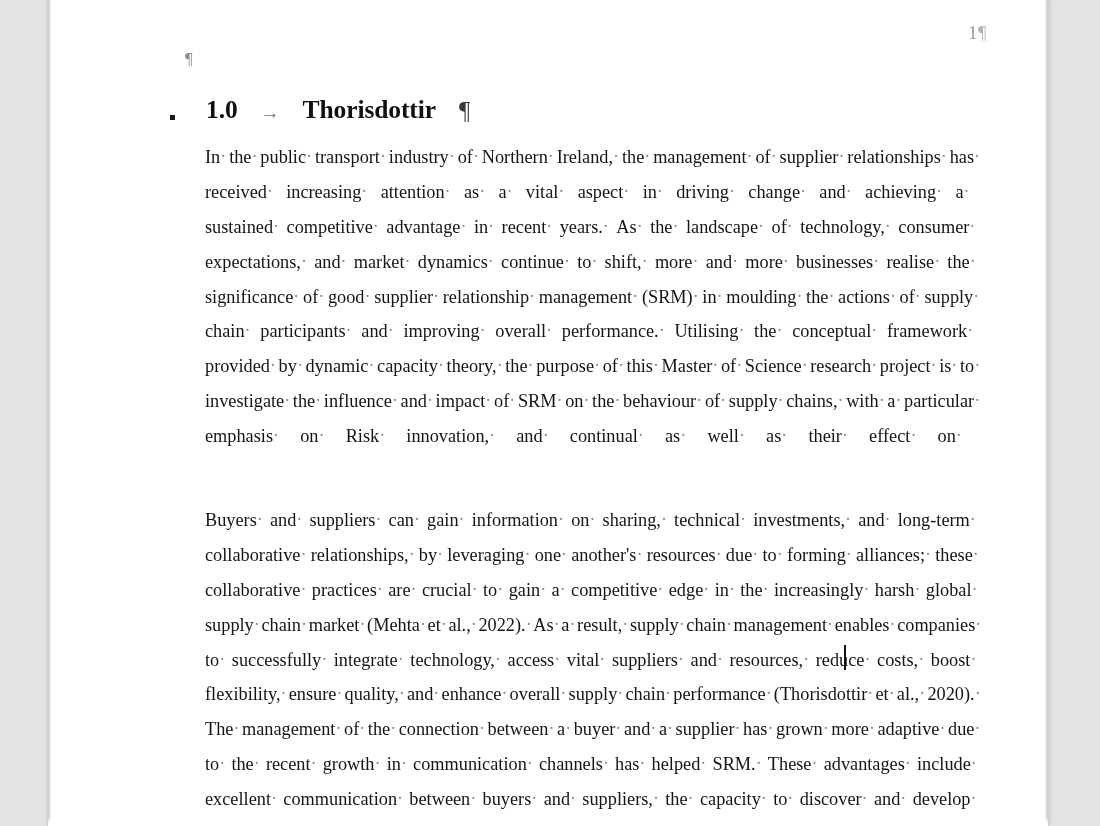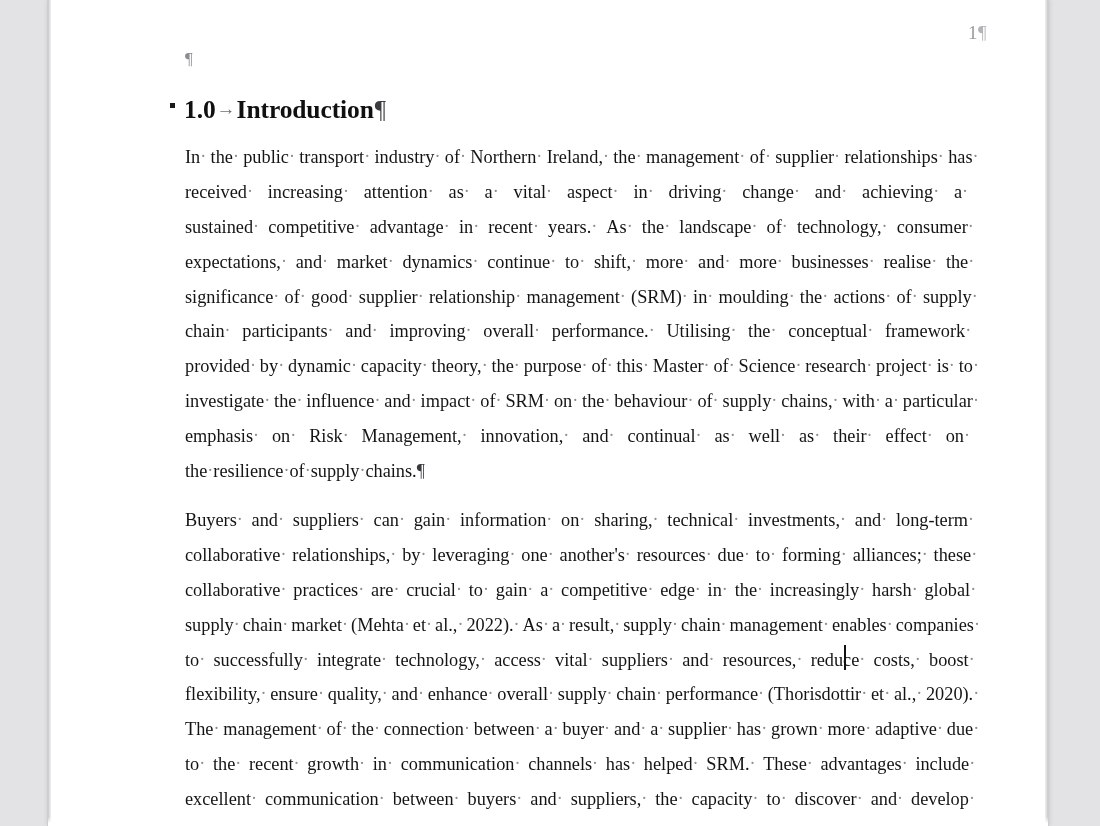--- a/index.html
+++ b/index.html
@@ -79,22 +79,23 @@
     line-height: 1;
   }
 
   
   #heading-row {
     position: absolute;
     left: -15px;
     top: 95px;
     width: 813px;
     display: flex;
-    align-items: center;
+    align-items: flex-end;
     white-space: nowrap;
+    gap: 22px;
   }
   #heading-bullet {
     display: inline-block;
     width: 5px;
     height: 5px;
     background: #1a1a1a;
     margin-right: 9px;
     position: relative;
     top: -5px;
     flex: none;
@@ -132,20 +133,21 @@
     text-justify: inter-word;
   }
   #para-1 { top: 139px; }
   #para-2 { top: 502px; }
 
   .doc-para .line {
     display: block;
     white-space: nowrap;
     height: 34.9px;
     line-height: 34.9px;
+    margin-left: 20px;
   }
   
   .line.j {
     display: flex;
     justify-content: space-between;
   }
   .line.j > span { display: inline-block; }
 
   .dot {
     color: #8e8d92;
@@ -193,21 +195,21 @@
     </div>
 
     <div id="text-column">
 
       <div class="empty-para">¶</div>
 
       <div id="heading-row">
         <span id="heading-bullet"></span>
         <span class="heading-text">1.0</span>
         <span class="tab-arrow">→</span>
-        <span class="heading-text">Introduction</span>
+        <span class="heading-text">Thorisdottir</span>
         <span class="heading-pilcrow">¶</span>
       </div>
 
       <div class="doc-para" id="para-1">
           <span class="line j">
             <span>In<span class="dot">·</span></span>
             <span>the<span class="dot">·</span></span>
             <span>public<span class="dot">·</span></span>
             <span>transport<span class="dot">·</span></span>
             <span>industry<span class="dot">·</span></span>
@@ -333,33 +335,31 @@
             <span>chains,<span class="dot">·</span></span>
             <span>with<span class="dot">·</span></span>
             <span>a<span class="dot">·</span></span>
             <span>particular<span class="dot">·</span></span>
             <span></span>
           </span>
           <span class="line j">
             <span>emphasis<span class="dot">·</span></span>
             <span>on<span class="dot">·</span></span>
             <span>Risk<span class="dot">·</span></span>
-            <span>Management,<span class="dot">·</span></span>
             <span>innovation,<span class="dot">·</span></span>
             <span>and<span class="dot">·</span></span>
             <span>continual<span class="dot">·</span></span>
             <span>as<span class="dot">·</span></span>
             <span>well<span class="dot">·</span></span>
             <span>as<span class="dot">·</span></span>
             <span>their<span class="dot">·</span></span>
             <span>effect<span class="dot">·</span></span>
             <span>on<span class="dot">·</span></span>
             <span></span>
           </span>
-          <span class="line"><span>the<span class="dot">·</span></span><span>resilience<span class="dot">·</span></span><span>of<span class="dot">·</span></span><span>supply<span class="dot">·</span></span><span>chains.<span class="pilcrow-inline">¶</span></span></span>
         </div>
 
       <div class="doc-para" id="para-2">
           <span class="line j">
             <span>Buyers<span class="dot">·</span></span>
             <span> and<span class="dot">·</span></span>
             <span> suppliers<span class="dot">·</span></span>
             <span> can<span class="dot">·</span></span>
             <span> gain<span class="dot">·</span></span>
             <span> information<span class="dot">·</span></span>

